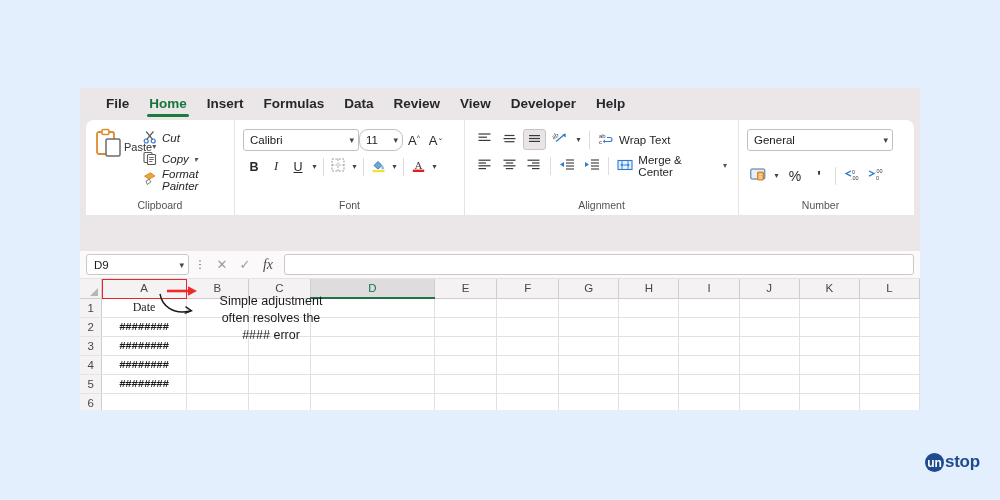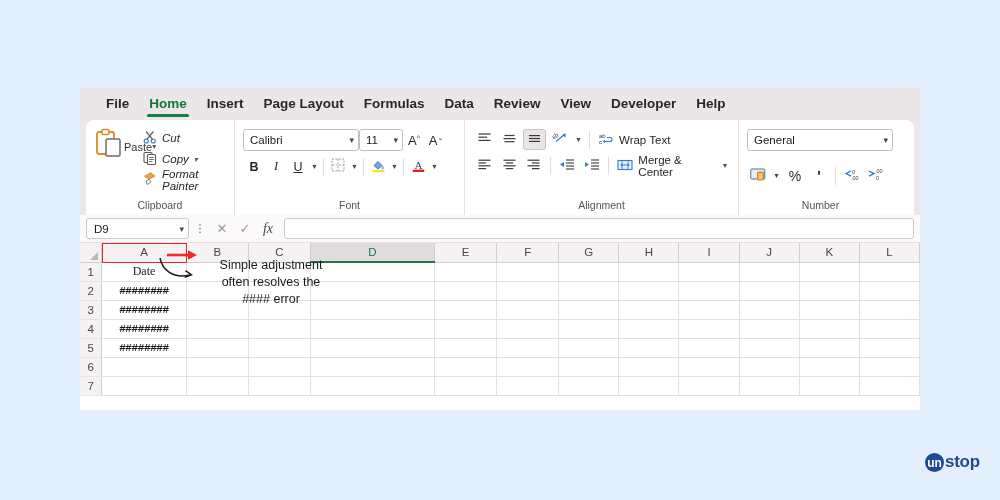--- a/index.html
+++ b/index.html
@@ -92,21 +92,21 @@
   .font-rows { display: flex; flex-direction: column; gap: 5px; width: 100%; padding-top: 3px; }
   .font-row { display: flex; align-items: center; }
   .combo {
     border: 1px solid #c3c1c0; border-radius: 3px; background: #fff;
     height: 22px; display: flex; align-items: center;
     padding: 0 4px 0 6px; font-size: 11.5px; color: #1a1a1a;
   }
   .combo .cv { flex: 1; }
   .combo .cc { font-size: 9px; color: #444; margin-left: 4px; }
   .combo-font { width: 116px; }
-  .combo-size { width: 44px; }
+  .combo-size { width: 44px; border-radius: 9px; }
   .icon-btn {
     width: 22px; height: 21px;
     display: flex; align-items: center; justify-content: center;
     font-size: 12.5px; color: #26282b; border-radius: 3px; cursor: default;
   }
   .split-caret { width: 11px; font-size: 8px; color: #444;
     display: flex; align-items: center; justify-content: center; }
   .vsep { width: 1px; height: 18px; background: #e0dcde; margin: 0 3px; }
 
   
@@ -128,20 +128,21 @@
   .num-rows { display: flex; flex-direction: column; gap: 14px; padding-top: 3px; width: 100%; }
   .combo-num { width: 146px; }
   .num-row { display: flex; align-items: center; gap: 2px; }
 
   
   .formula-bar {
     height: 28px; background: #fbf9fa;
     display: flex; align-items: center;
     padding: 0 6px; gap: 5px;
     border-bottom: 1px solid #e6e2e4;
+    margin-top: 36px;
   }
   .name-box {
     width: 103px; height: 21px; background: #fff;
     border: 1px solid #ccc8ca; border-radius: 3px;
     display: flex; align-items: center; padding: 0 4px 0 7px;
     font-size: 11.5px; color: #1a1a1a;
   }
   .name-box .nv { flex: 1; }
   .kebab { width: 12px; text-align: center; color: #5b5a59; font-size: 11px; letter-spacing: 0; }
   .fx-group { display: flex; align-items: center; gap: 1px; }
@@ -239,21 +240,20 @@
 </style>
 </head>
 <body>
 
 <div class="excel-window">
 
   <div class="tabs-row">
     <div class="tab">File</div>
     <div class="tab active">Home</div>
     <div class="tab">Insert</div>
-    <div class="tab">Page Layout</div>
     <div class="tab">Formulas</div>
     <div class="tab">Data</div>
     <div class="tab">Review</div>
     <div class="tab">View</div>
     <div class="tab">Developer</div>
     <div class="tab">Help</div>
   </div>
 
   <div class="ribbon">
 

